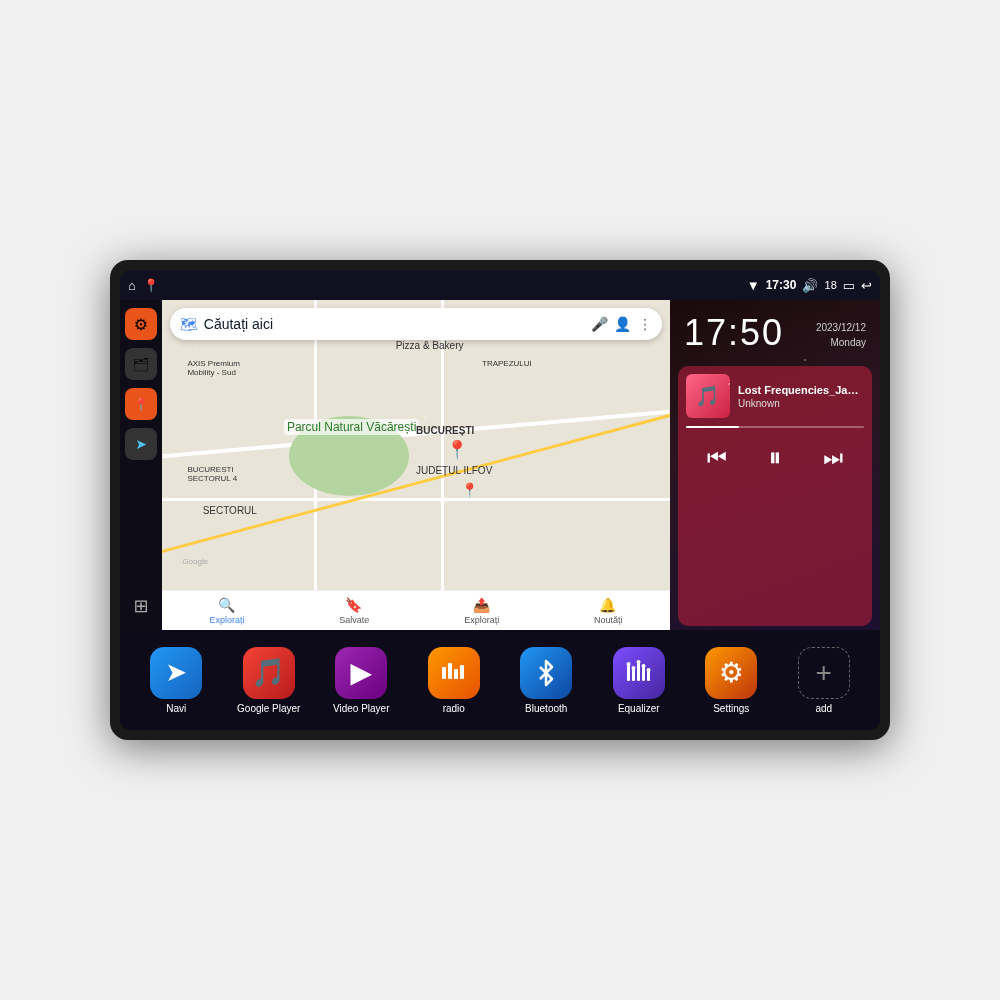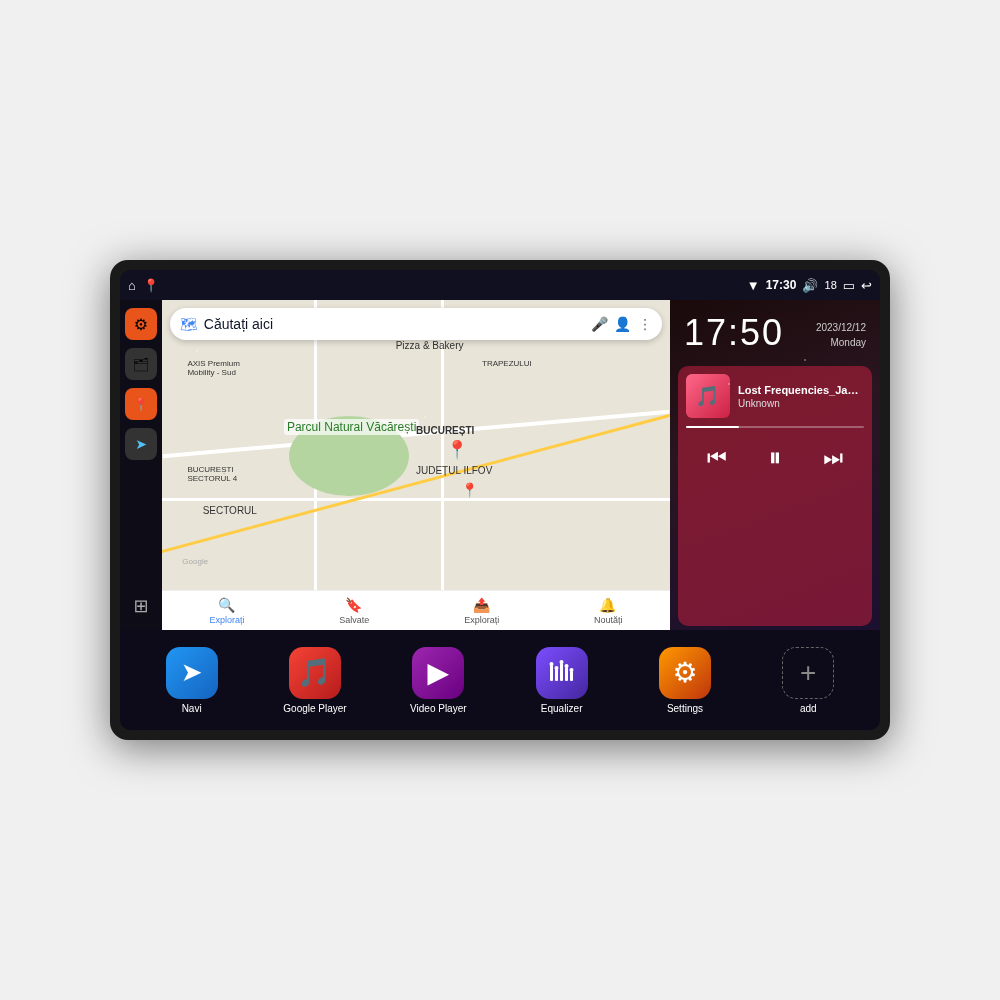--- a/index.html
+++ b/index.html
@@ -509,21 +509,42 @@
         <span class="app-icon-label">Google Player</span>
       </div>
 
       <div class="app-icon">
         <div class="app-icon-bg purple-video">
           <span style="color:#fff;font-size:28px;">▶</span>
         </div>
         <span class="app-icon-label">Video Player</span>
       </div>
 
-
+      <div class="app-icon">
+        <div class="app-icon-bg orange-radio">
+
+          <svg width="28" height="28" viewBox="0 0 28 28">
+            <rect x="2" y="8" width="4" height="12" fill="white" rx="1"></rect>
+            <rect x="8" y="4" width="4" height="16" fill="white" rx="1"></rect>
+            <rect x="14" y="10" width="4" height="10" fill="white" rx="1"></rect>
+            <rect x="20" y="6" width="4" height="14" fill="white" rx="1"></rect>
+          </svg>
+        </div>
+        <span class="app-icon-label">radio</span>
+      </div>
+
+      <div class="app-icon">
+        <div class="app-icon-bg blue-bt">
+
+          <svg width="28" height="28" viewBox="0 0 28 28">
+            <polyline points="8,8 20,20 14,26 14,2 20,8 8,20" fill="none" stroke="white" stroke-width="2.5" stroke-linejoin="round"></polyline>
+          </svg>
+        </div>
+        <span class="app-icon-label">Bluetooth</span>
+      </div>
 
       <div class="app-icon">
         <div class="app-icon-bg purple-eq">
           <svg width="28" height="28" viewBox="0 0 28 28">
             <rect x="2" y="6" width="3" height="16" fill="white" rx="1"></rect>
             <rect x="7" y="10" width="3" height="12" fill="white" rx="1"></rect>
             <rect x="12" y="4" width="3" height="18" fill="white" rx="1"></rect>
             <rect x="17" y="8" width="3" height="14" fill="white" rx="1"></rect>
             <rect x="22" y="12" width="3" height="10" fill="white" rx="1"></rect>
             <circle cx="3.5" cy="5" r="2" fill="white"></circle>

